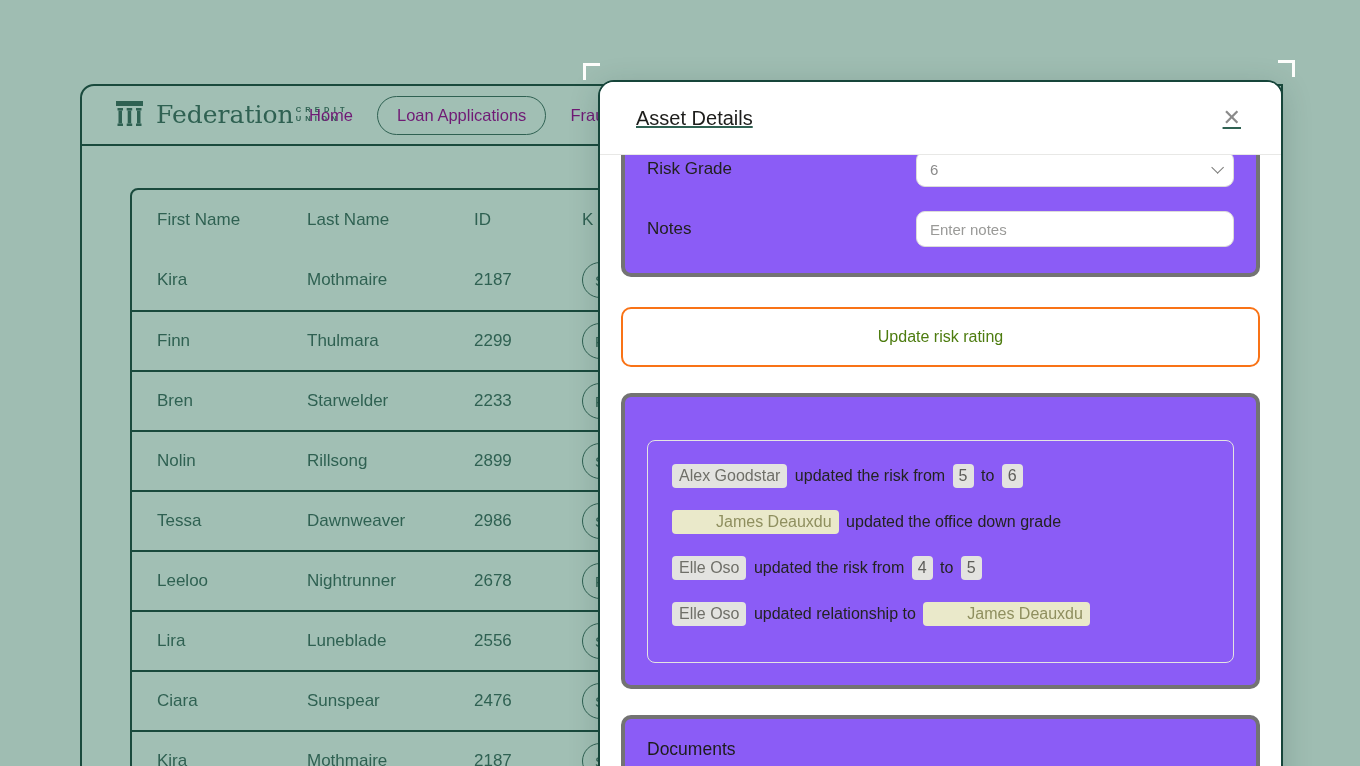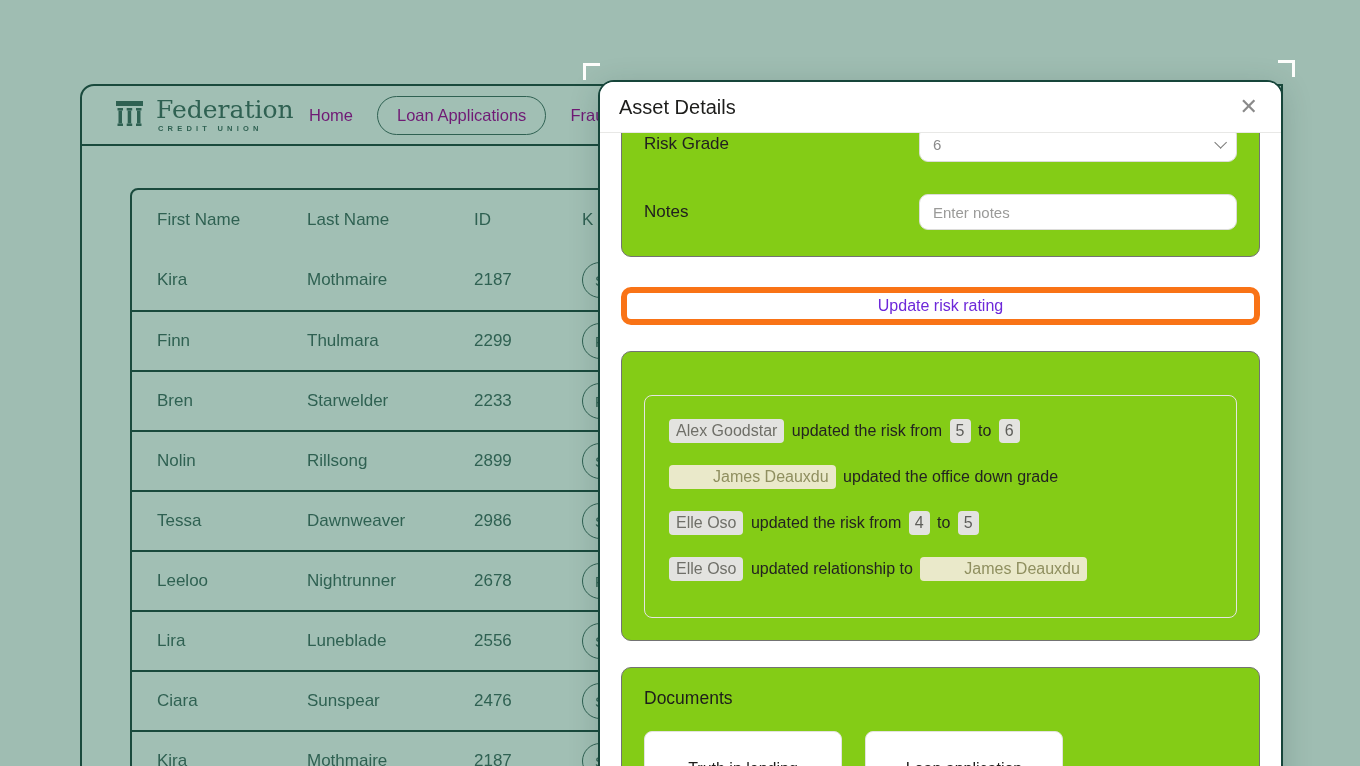--- a/index.html
+++ b/index.html
@@ -23,21 +23,21 @@
 
   
   .nav-bar {
     height: 60px;
     border-bottom: 2px solid #1a4a3d;
     display: flex;
     align-items: center;
     padding-left: 33px;
   }
   .brand { display: flex; align-items: center; gap: 12px; margin-right: 36px; width: 158px; }
-  .brand-text { display: flex; flex-direction: column; justify-content: space-between; }
+  .brand-text { display: flex; flex-direction: row; justify-content: space-between; }
   .brand-name {
     font-family: "DejaVu Serif", serif;
     font-size: 25px;
     color: #2f6152;
     line-height: 24px;
   }
   .brand-tagline {
     font-size: 7.5px;
     letter-spacing: 4.2px;
     font-weight: bold;
@@ -95,54 +95,55 @@
     position: absolute;
     left: 598px; top: 80px;
     width: 685px; height: 900px;
     background: #ffffff;
     border: 2px solid #16453a;
     border-radius: 16px;
     overflow: hidden;
     box-shadow: 0 6px 30px rgba(20,50,42,0.18);
   }
   .modal-header {
-    height: 51px;
+    height: 73px;
     display: flex;
     align-items: center;
     justify-content: space-between;
-    padding: 0 19px;
+    padding: 0 36px;
     border-bottom: 1px solid #e8e8e6;
     background: #fff;
     position: relative;
     z-index: 3;
+    text-decoration: underline;
   }
   .modal-title { font-size: 20px; font-weight: 500; color: #1d1d1b; }
   .close-btn {
     font-size: 22px;
     color: #8a8a8a;
     background: none; border: none;
     cursor: pointer;
     line-height: 1;
     padding: 4px;
     font-family: "Liberation Sans", sans-serif;
   }
   .modal-body { padding: 0 21px; position: relative; z-index: 1; }
 
   .card {
-    border: 1px solid #737373;
+    border: 4px solid #737373;
     border-radius: 10px;
-    background: #84cc16;
+    background: #8b5cf6;
   }
   .form-card { margin-top: -24px; padding: 16px 22px 26px; }
   .form-row {
     display: flex;
     align-items: center;
     justify-content: space-between;
   }
-  .form-row + .form-row { margin-top: 32px; }
+  .form-row + .form-row { margin-top: 24px; }
   .form-label { font-size: 17px; color: #21211f; }
   .control {
     width: 318px; height: 36px;
     border: 1px solid #dcdcd9;
     border-radius: 9px;
     display: flex;
     align-items: center;
     padding: 0 13px;
     font-size: 15px;
     color: #8a8a8a;
@@ -161,26 +162,26 @@
   .chevron {
     width: 9px; height: 9px;
     border-right: 1.8px solid #7c7c7a;
     border-bottom: 1.8px solid #7c7c7a;
     transform: rotate(45deg) translateY(-3px);
   }
 
   .update-btn {
     margin-top: 30px;
     width: 100%;
-    height: 38px;
-    border: 6px solid #f97316;
+    height: 60px;
+    border: 2px solid #f97316;
     border-radius: 10px;
     background: #fff;
     font-size: 16px;
-    color: #6d28d9;
+    color: #4d7c0f;
     cursor: pointer;
     font-family: "Liberation Sans", sans-serif;
   }
 
   .audit-card { margin-top: 26px; padding: 20px 22px 22px; }
   .card-title { font-size: 17.5px; font-weight: 500; color: #1d1d1b; }
   .audit-box {
     margin-top: 23px;
     border: 1px solid #e4e4e2;
     border-radius: 8px;

